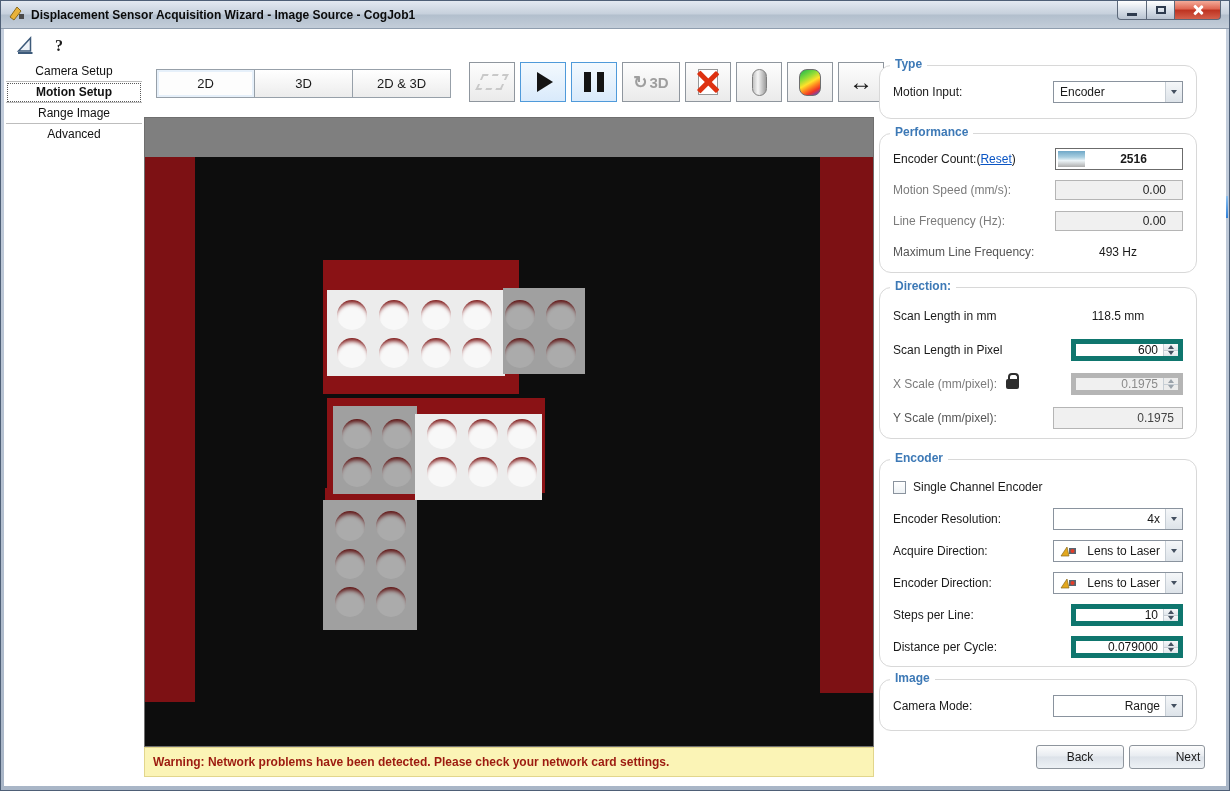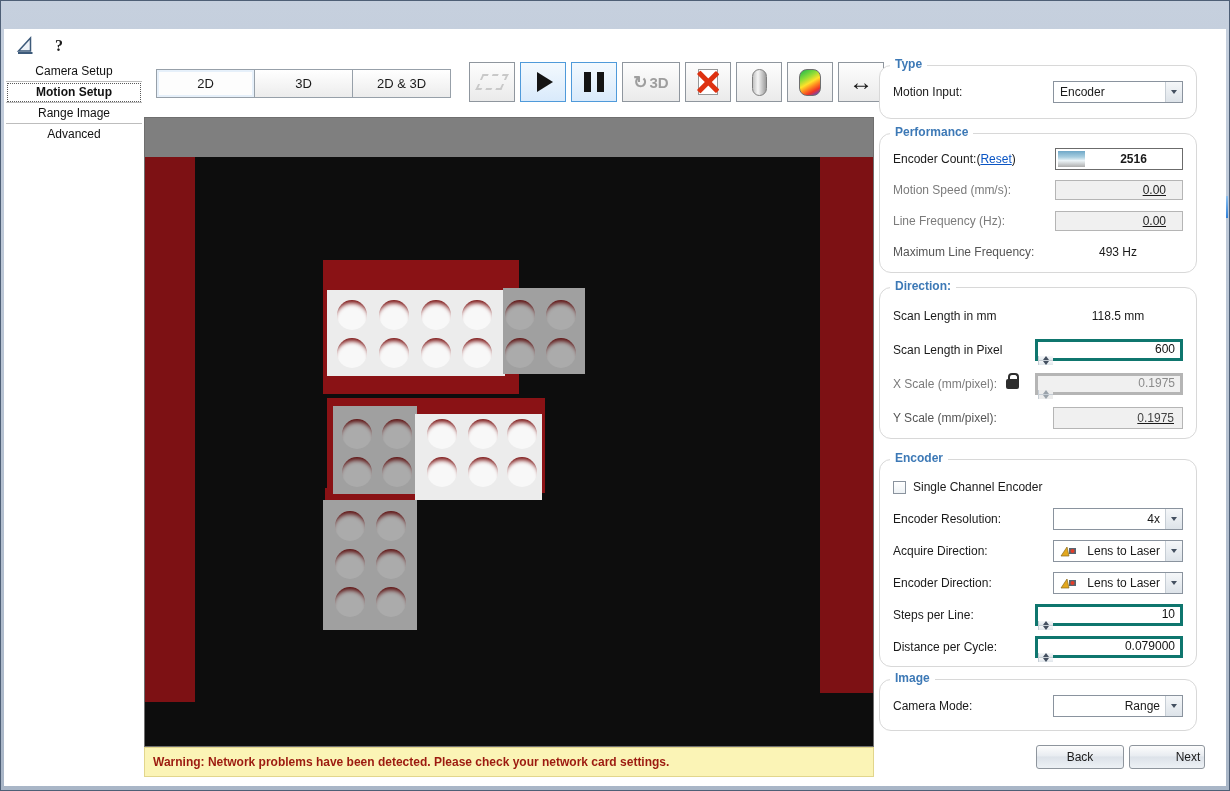--- a/index.html
+++ b/index.html
@@ -106,31 +106,31 @@
 
   .combo { width:130px; height:22px; border:1px solid #8a939e; background:#fff; display:flex; align-items:center; padding-left:6px; cursor:pointer; }
   .combo .cval { flex:1; }
   .combo .cval.right { text-align:right; padding-right:5px; }
   .combo .varrow { width:17px; align-self:stretch; display:flex; align-items:center; justify-content:center;
     border-left:1px solid #c7ced5; background:linear-gradient(#f5f7f9,#dde3e9); }
   .tri-down { width:0; height:0; border-top:4px solid #445060; border-left:3.5px solid transparent; border-right:3.5px solid transparent; }
   .tri-up   { width:0; height:0; border-bottom:4px solid #445060; border-left:3px solid transparent; border-right:3px solid transparent; }
   .tri-dn2  { width:0; height:0; border-top:4px solid #445060; border-left:3px solid transparent; border-right:3px solid transparent; }
 
-  .spin { width:148px; height:22px; border:3px solid #0f766e; background:#fff; display:flex;flex-direction:column; }
+  .spin { width:112px; height:22px; border:5px solid #0f766e; background:#fff; display:flex; }
   .spin input { flex:1; min-width:0; border:none; outline:none; background:transparent; font:inherit; text-align:right; padding-right:5px; color:#111; }
   .spin .arrows { width:15px; display:flex; flex-direction:column; border-left:1px solid #c7ced5; }
   .spin .arrows div { flex:1; display:flex; align-items:center; justify-content:center; background:linear-gradient(#f6f8fa,#e0e6eb); cursor:pointer; }
   .spin .arrows div:first-child { border-bottom:1px solid #c7ced5; }
   .spin.disabled { background:#f0f0f0; border-color:#b5b5b5; }
   .spin.disabled input { color:#8b8b8b; }
   .spin.disabled .arrows div { background:#ececec; }
   .spin.disabled .tri-up { border-bottom-color:#9aa2aa; } .spin.disabled .tri-dn2 { border-top-color:#9aa2aa; }
 
-  .field { width:128px; height:20px; border:1px solid #b5b5b5; background:#f0f0f0; display:flex; align-items:center;text-decoration:underline; }
+  .field { width:128px; height:20px; border:1px solid #b5b5b5; background:#f0f0f0; display:flex; align-items:center; }
   .field input { flex:1; min-width:0; border:none; outline:none; background:transparent; font:inherit; text-align:right; padding-right:16px; color:#222; }
   .field.tall { height:22px; width:130px; } .field.tall input { padding-right:8px; color:#444; }
 
   .count-box { width:128px; height:22px; border:1px solid #6b6b6b; background:#fff; display:flex; align-items:center; }
   .count-thumb { width:27px; height:16px; margin-left:2px; background:linear-gradient(180deg,#6fa8c8 0%, #a9cee0 38%, #ecf4f7 60%, #aeaeae 100%); }
   .count-val { flex:1; text-align:center; font-weight:bold; }
 
   .checkbox { width:13px; height:13px; border:1px solid #8a939e; background:linear-gradient(#fff,#eef2f5); margin-right:7px; cursor:pointer; }
   .lock { position:relative; width:13px; height:10px; background:#2d2d2d; border-radius:2px; margin-left:9px; cursor:pointer; }
   .lock::before { content:""; position:absolute; top:-6px; left:2px; width:7px; height:7px; border:2px solid #2d2d2d; border-bottom:none; border-radius:4px 4px 0 0; }
@@ -139,20 +139,40 @@
   .footer { position:absolute; top:716px; left:1032px; display:flex; gap:5px; }
   .btn { height:24px; border:1px solid #8e959d; border-radius:3px; display:flex; align-items:center; justify-content:center; cursor:pointer;
     background:linear-gradient(#fdfdfd 0%, #e8ecf1 45%, #dce2e9 50%, #edf1f5 100%); }
   .btn.back { width:88px; } .btn.next { width:76px;padding-left:42px; }
 </style>
 </head>
 <body>
 
 <div class="window">
 
+  <div class="titlebar">
+    <span>
+      <svg width="16" height="16" viewBox="0 0 16 16">
+          <polygon points="1,12 8,2 12,6 5,15" fill="#e8b23a" stroke="#8a6a1a" stroke-width="1"></polygon>
+          <rect x="10" y="9" width="5" height="5" fill="#4a4a4a"></rect>
+        </svg>
+    </span>
+    <span class="title">Displacement Sensor Acquisition Wizard - Image Source - CogJob1</span>
+    <div class="win-controls">
+      <div class="win-btn min">
+          <span class="glyph-min"></span>
+        </div>
+      <div class="win-btn max">
+          <span class="glyph-max"></span>
+        </div>
+      <div class="win-btn close">
+          <span class="glyph-x"></span>
+        </div>
+    </div>
+  </div>
   <div class="edge-accent"></div>
 
   <div class="bodyarea">
 
     <div class="sidebar">
       <div class="sidebar-tools">
         <div class="tool-btn">
           <span>
             <svg width="20" height="20" viewBox="0 0 20 20">
                 <path d="M3.5 16 L15.5 3 L15.5 16 Z" fill="#eef2f7" stroke="#3d5a7a" stroke-width="1.5"></path>

